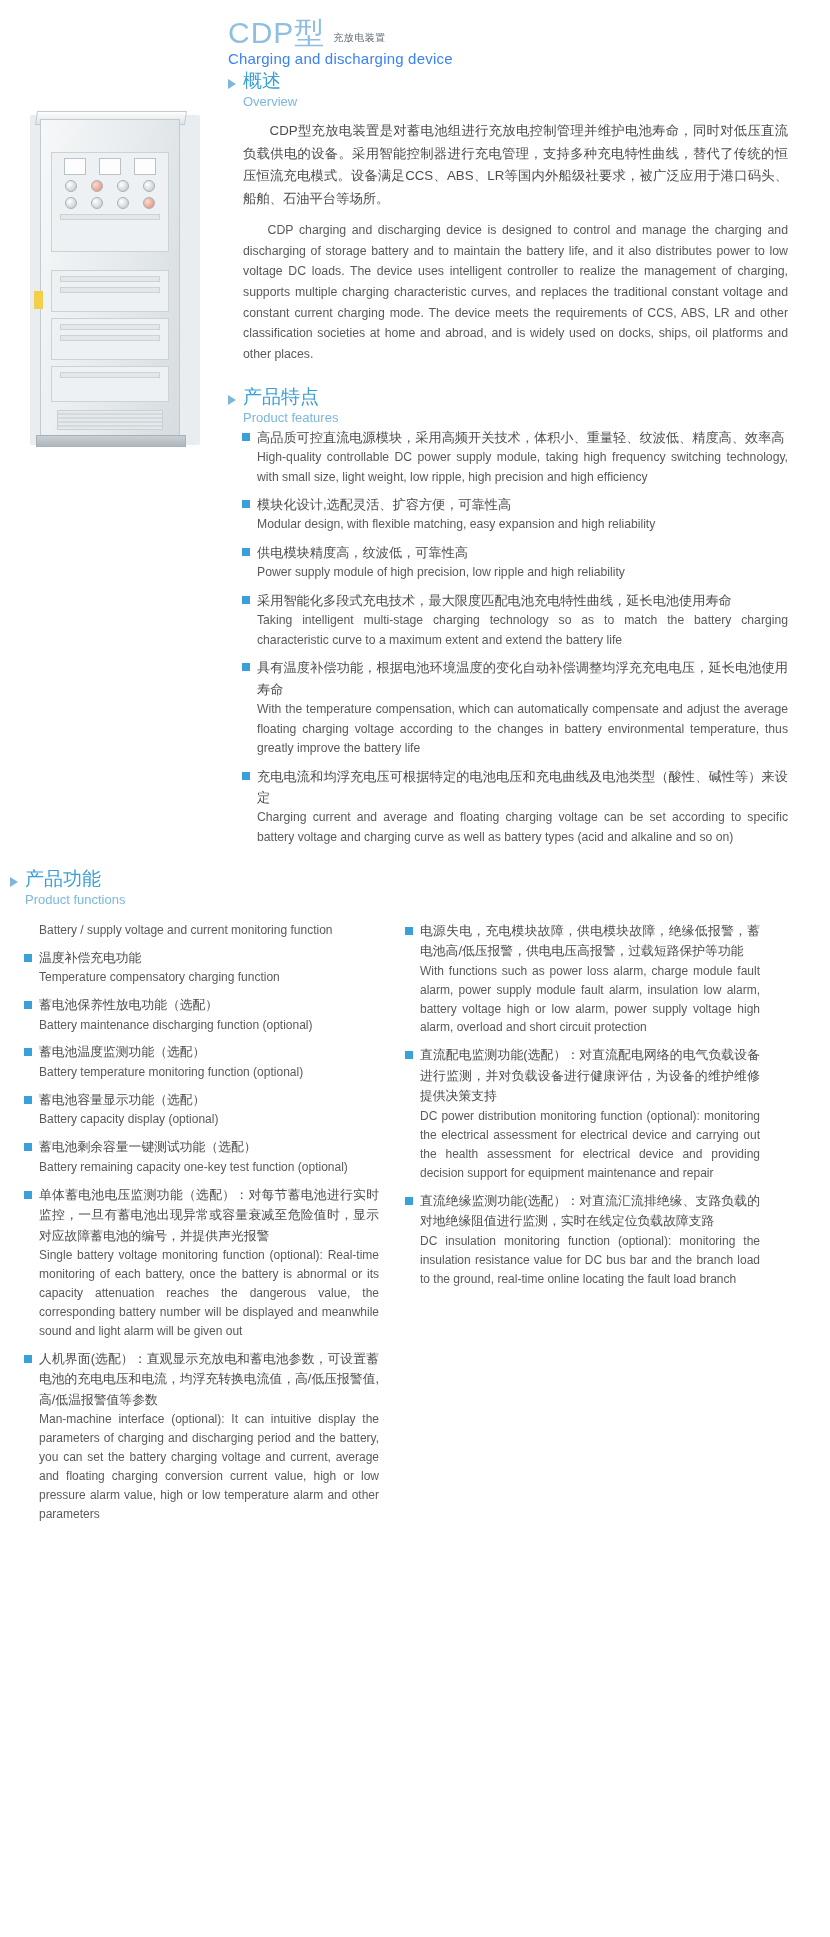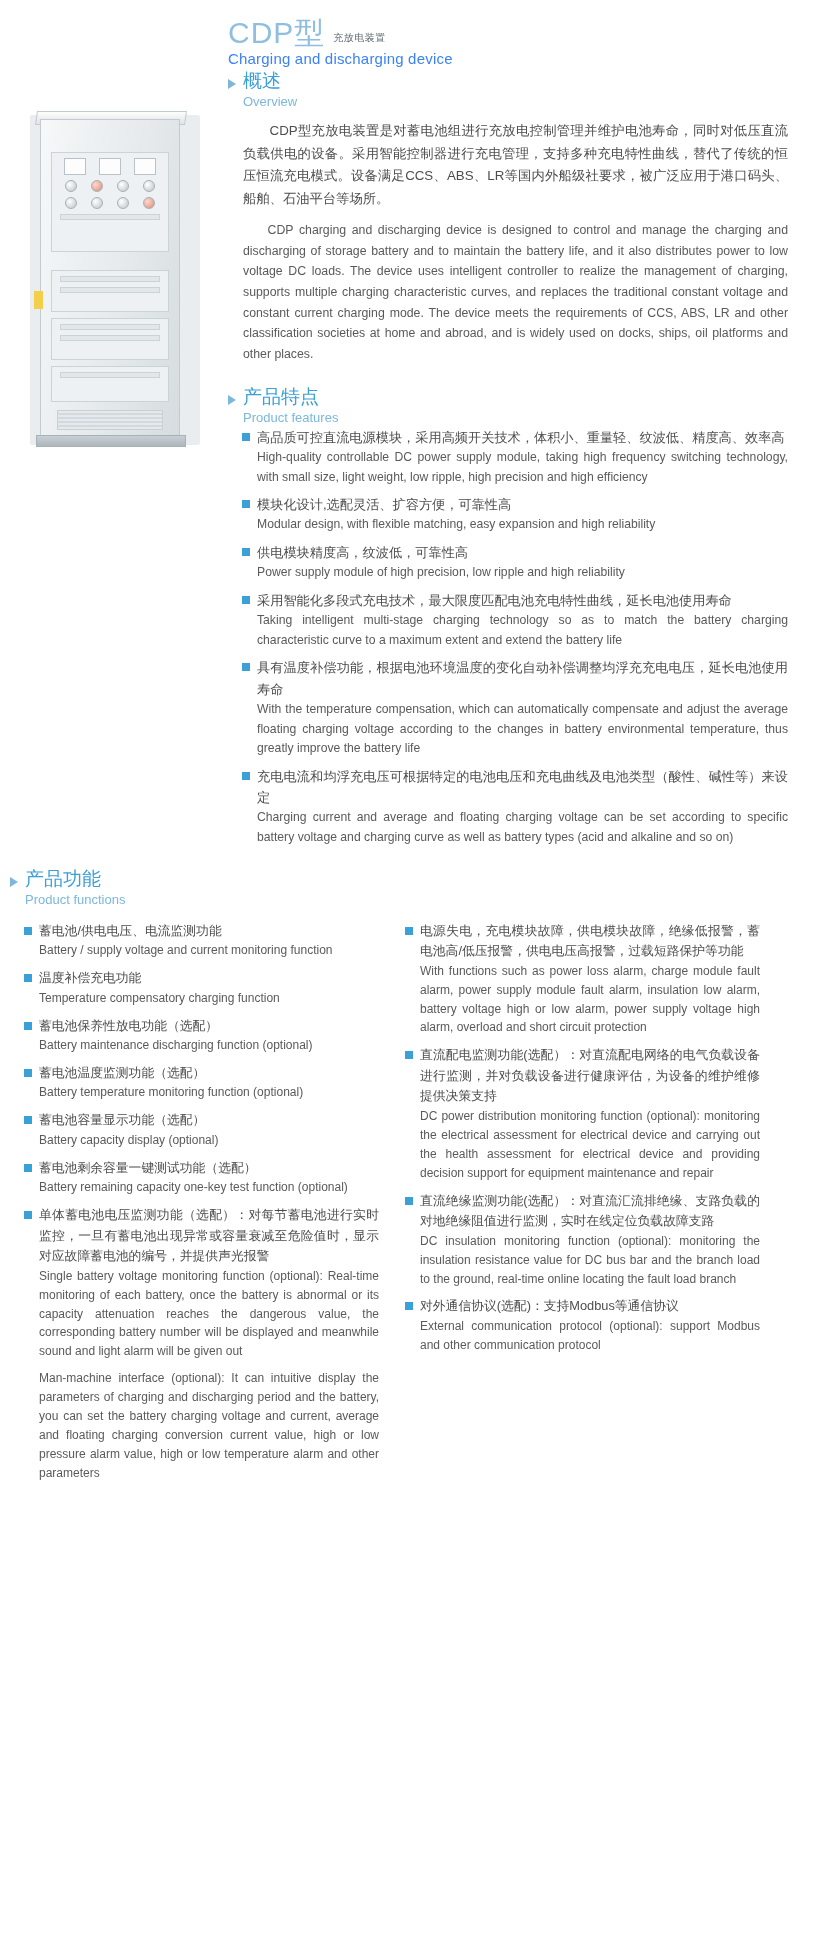--- a/index.html
+++ b/index.html
@@ -402,24 +402,20 @@
       <div class="sec-title-cn">产品功能</div>
       <div class="sec-title-en">Product functions</div>
     </div>
   </div>
 
   <div class="fn-cols">
 
     <div class="fn-col left">
 
       <div class="fn-item">
-        <div class="fn-cn">
-          <span class="sq"></span>
-          <span class="fn-cn-text">蓄电池/供电电压、电流监测功能</span>
-        </div>
         <div class="fn-en">Battery / supply voltage and current monitoring function</div>
       </div>
 
       <div class="fn-item">
         <div class="fn-cn">
           <span class="sq"></span>
           <span class="fn-cn-text">温度补偿充电功能</span>
         </div>
         <div class="fn-en">Temperature compensatory charging function</div>
       </div>
@@ -458,20 +454,24 @@
 
       <div class="fn-item">
         <div class="fn-cn">
           <span class="sq"></span>
           <span class="fn-cn-text">单体蓄电池电压监测功能（选配）：对每节蓄电池进行实时监控，一旦有蓄电池出现异常或容量衰减至危险值时，显示对应故障蓄电池的编号，并提供声光报警</span>
         </div>
         <div class="fn-en">Single battery voltage monitoring function (optional): Real-time monitoring of each battery, once the battery is abnormal or its capacity attenuation reaches the dangerous value, the corresponding battery number will be displayed and meanwhile sound and light alarm will be given out</div>
       </div>
 
       <div class="fn-item">
+        <div class="fn-cn">
+          <span class="sq"></span>
+          <span class="fn-cn-text">人机界面(选配）：直观显示充放电和蓄电池参数，可设置蓄电池的充电电压和电流，均浮充转换电流值，高/低压报警值, 高/低温报警值等参数</span>
+        </div>
         <div class="fn-en">Man-machine interface (optional): It can intuitive display the parameters of charging and discharging period and the battery, you can set the battery charging voltage and current, average and floating charging conversion current value, high or low pressure alarm value, high or low temperature alarm and other parameters</div>
       </div>
 
     </div>
 
     <div class="fn-col right">
 
       <div class="fn-item">
         <div class="fn-cn">
           <span class="sq"></span>
@@ -489,24 +489,17 @@
       </div>
 
       <div class="fn-item">
         <div class="fn-cn">
           <span class="sq"></span>
           <span class="fn-cn-text">直流绝缘监测功能(选配）：对直流汇流排绝缘、支路负载的对地绝缘阻值进行监测，实时在线定位负载故障支路</span>
         </div>
         <div class="fn-en">DC insulation monitoring function (optional): monitoring the insulation resistance value for DC bus bar and the branch load to the ground, real-time online locating the fault load branch</div>
       </div>
 
-      <div class="fn-item">
-        <div class="fn-cn">
-          <span class="sq"></span>
-          <span class="fn-cn-text">对外通信协议(选配)：支持Modbus等通信协议</span>
-        </div>
-        <div class="fn-en">External communication protocol (optional): support Modbus and other communication protocol</div>
-      </div>
 
     </div>
 
   </div>
 </div>
 
 </body></html>

